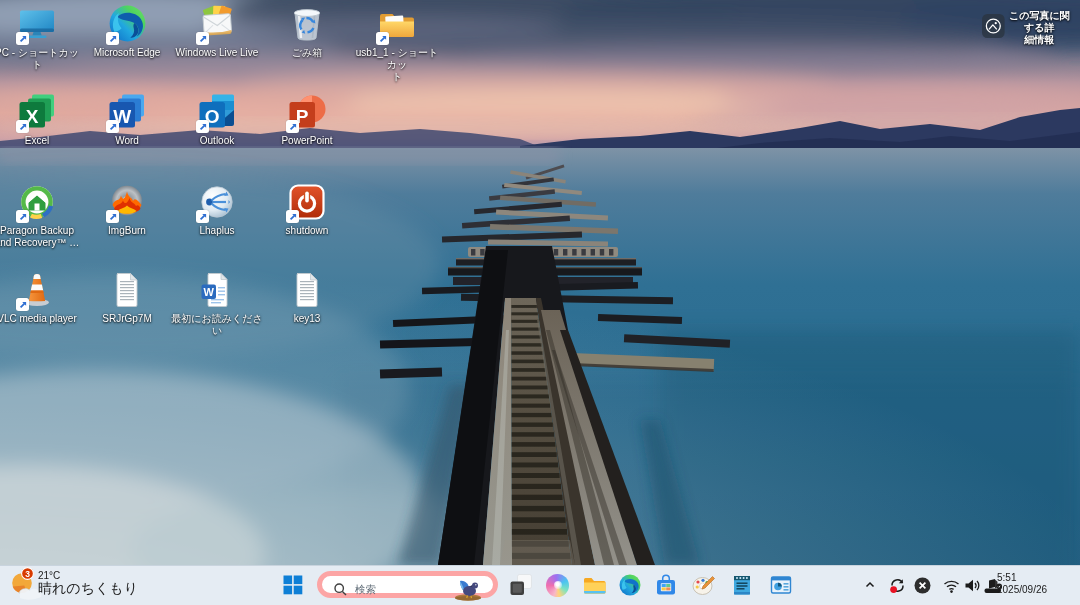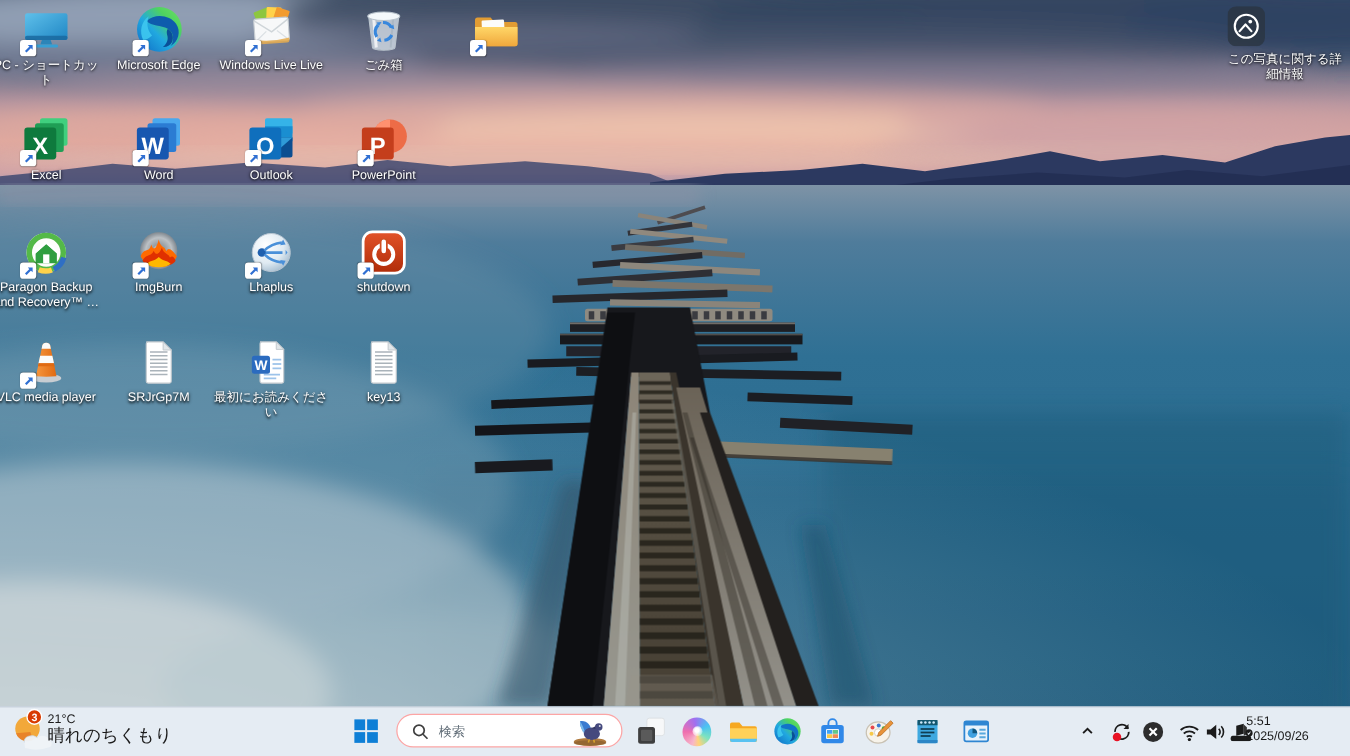--- a/index.html
+++ b/index.html
@@ -7,21 +7,21 @@
   #desk{position:absolute;inset:0;width:1080px;height:605px;background:#3a6f94;}
   #wall{position:absolute;left:0;top:0;}
   .ic{position:absolute;width:92px;display:flex;flex-direction:column;align-items:center;}
   .g{width:38px;height:38px;position:relative;}
   .g svg{position:absolute;left:0;top:0;}
   .lb{margin-top:4px;font-size:10px;line-height:12px;color:#fff;text-align:center;
       text-shadow:0 1px 2px rgba(0,0,0,.9),0 0 3px rgba(0,0,0,.55);white-space:pre-line;}
   .sc{position:absolute;left:-2px;bottom:-2px;width:13px;height:13px;background:#fff;
       border-radius:2.5px;box-shadow:0 0 1px rgba(0,0,0,.4);}
   .sc svg{position:absolute;left:1.5px;top:1.5px;}
-  #spot{position:absolute;left:982px;top:5px;width:92px;display:flex;flex-direction:column;align-items:flex-start;}
+  #spot{position:absolute;left:982px;top:5px;width:92px;display:flex;flex-direction:row;align-items:center;font-weight:bold;}
   #tbc{position:absolute;inset:0;}
   #taskbar{position:absolute;left:0;top:565px;width:1080px;height:40px;
       background:#e5ecf3;border-top:1px solid rgba(120,140,160,.25);box-sizing:border-box;}
   .tbi{position:absolute;top:8px;width:24px;height:24px;}
   .tbi svg{position:absolute;left:0;top:0;}
 </style>
 </head>
 <body>
 <div id="desk">
 <svg id="wall" width="1080" height="605" viewBox="0 0 1080 605">
@@ -319,20 +319,21 @@
 <rect x="7.5" y="11" width="18" height="13" rx="1" fill="#fcfcfa" transform="rotate(-3 16 17)"></rect>
 <path d="M2,16.5 h34 V30 a2,2 0 0 1 -2,2 H4 a2,2 0 0 1 -2,-2 z" fill="url(#foldg)"></path>
           </svg>
           <div class="sc">
             <svg width="10" height="10" viewBox="0 0 10 10">
               <path d="M2.6,7.4 L6.4,3.6" stroke="#2f6fd2" stroke-width="1.8" fill="none"></path>
               <path d="M4.2,1.9 H8.1 V5.8 z" fill="#2f6fd2"></path>
             </svg>
           </div>
         </div>
+        <div class="lb">usb1_1 - ショートカッ<br>ト</div>
       </div>
 <div class="ic" style="left:-9px;top:93px">
         <div class="g">
           <svg width="38" height="38" viewBox="0 0 38 38">
             <rect x="14" y="1.5" width="22" height="22" rx="2" fill="#40cf7e"></rect>
 <rect x="10" y="5.5" width="23" height="23" rx="2" fill="#1f9e55"></rect>
 <rect x="1.5" y="9" width="25.5" height="25.5" rx="2.5" fill="#0e7a3d"></rect>
 <text x="14.2" y="30" font-family="Liberation Sans,sans-serif" font-size="19" font-weight="bold" fill="#fff" text-anchor="middle">X</text>
           </svg>
           <div class="sc">
@@ -572,21 +573,21 @@
 <div class="tbi" style="left:281px;top:573px">
         <svg width="24" height="24" viewBox="0 0 24 24">
           <g fill="#0e7fd6">
             <rect x="2.5" y="2.5" width="8.6" height="8.6"></rect>
             <rect x="12.7" y="2.5" width="8.6" height="8.6"></rect>
             <rect x="2.5" y="12.7" width="8.6" height="8.6"></rect>
             <rect x="12.7" y="12.7" width="8.6" height="8.6"></rect>
           </g>
         </svg>
       </div>
-<div style="position:absolute;left:317px;top:571px;width:181px;height:27px;background:#fff;border:1px solid #fca5a5;border-radius:14.5px;box-sizing:border-box">
+<div style="position:absolute;left:317px;top:571px;width:181px;height:27px;background:#fff;border:5px solid #fca5a5;border-radius:14.5px;box-sizing:border-box">
 <svg width="13" height="13" viewBox="0 0 13 13" style="position:absolute;left:12px;top:7px">
           <circle cx="5.2" cy="5.2" r="4.2" fill="none" stroke="#404040" stroke-width="1.4"></circle>
           <path d="M8.4,8.4 L12,12" stroke="#404040" stroke-width="1.4"></path>
         </svg>
 <div style="position:absolute;left:33px;top:7px;font-size:10.5px;color:#5f6b76">検索</div>
 <svg width="34" height="23" viewBox="0 0 34 23" style="position:absolute;right:8px;top:2px">
 <ellipse cx="17" cy="19.5" rx="13" ry="3.2" fill="#b07a3e"></ellipse>
 <ellipse cx="17" cy="20.3" rx="13" ry="2.2" fill="#8a5f2e" opacity="0.7"></ellipse>
 <path d="M9,3 C14,2 18,6 18,11 L12,12 C10,9 8.5,5.5 9,3 z" fill="#3a7bd0"></path>
 <path d="M9,3 C11,6 12,9 13,11.5 L11.5,12 C10,9 8.8,5.5 9,3 z" fill="#79b8ea"></path>

